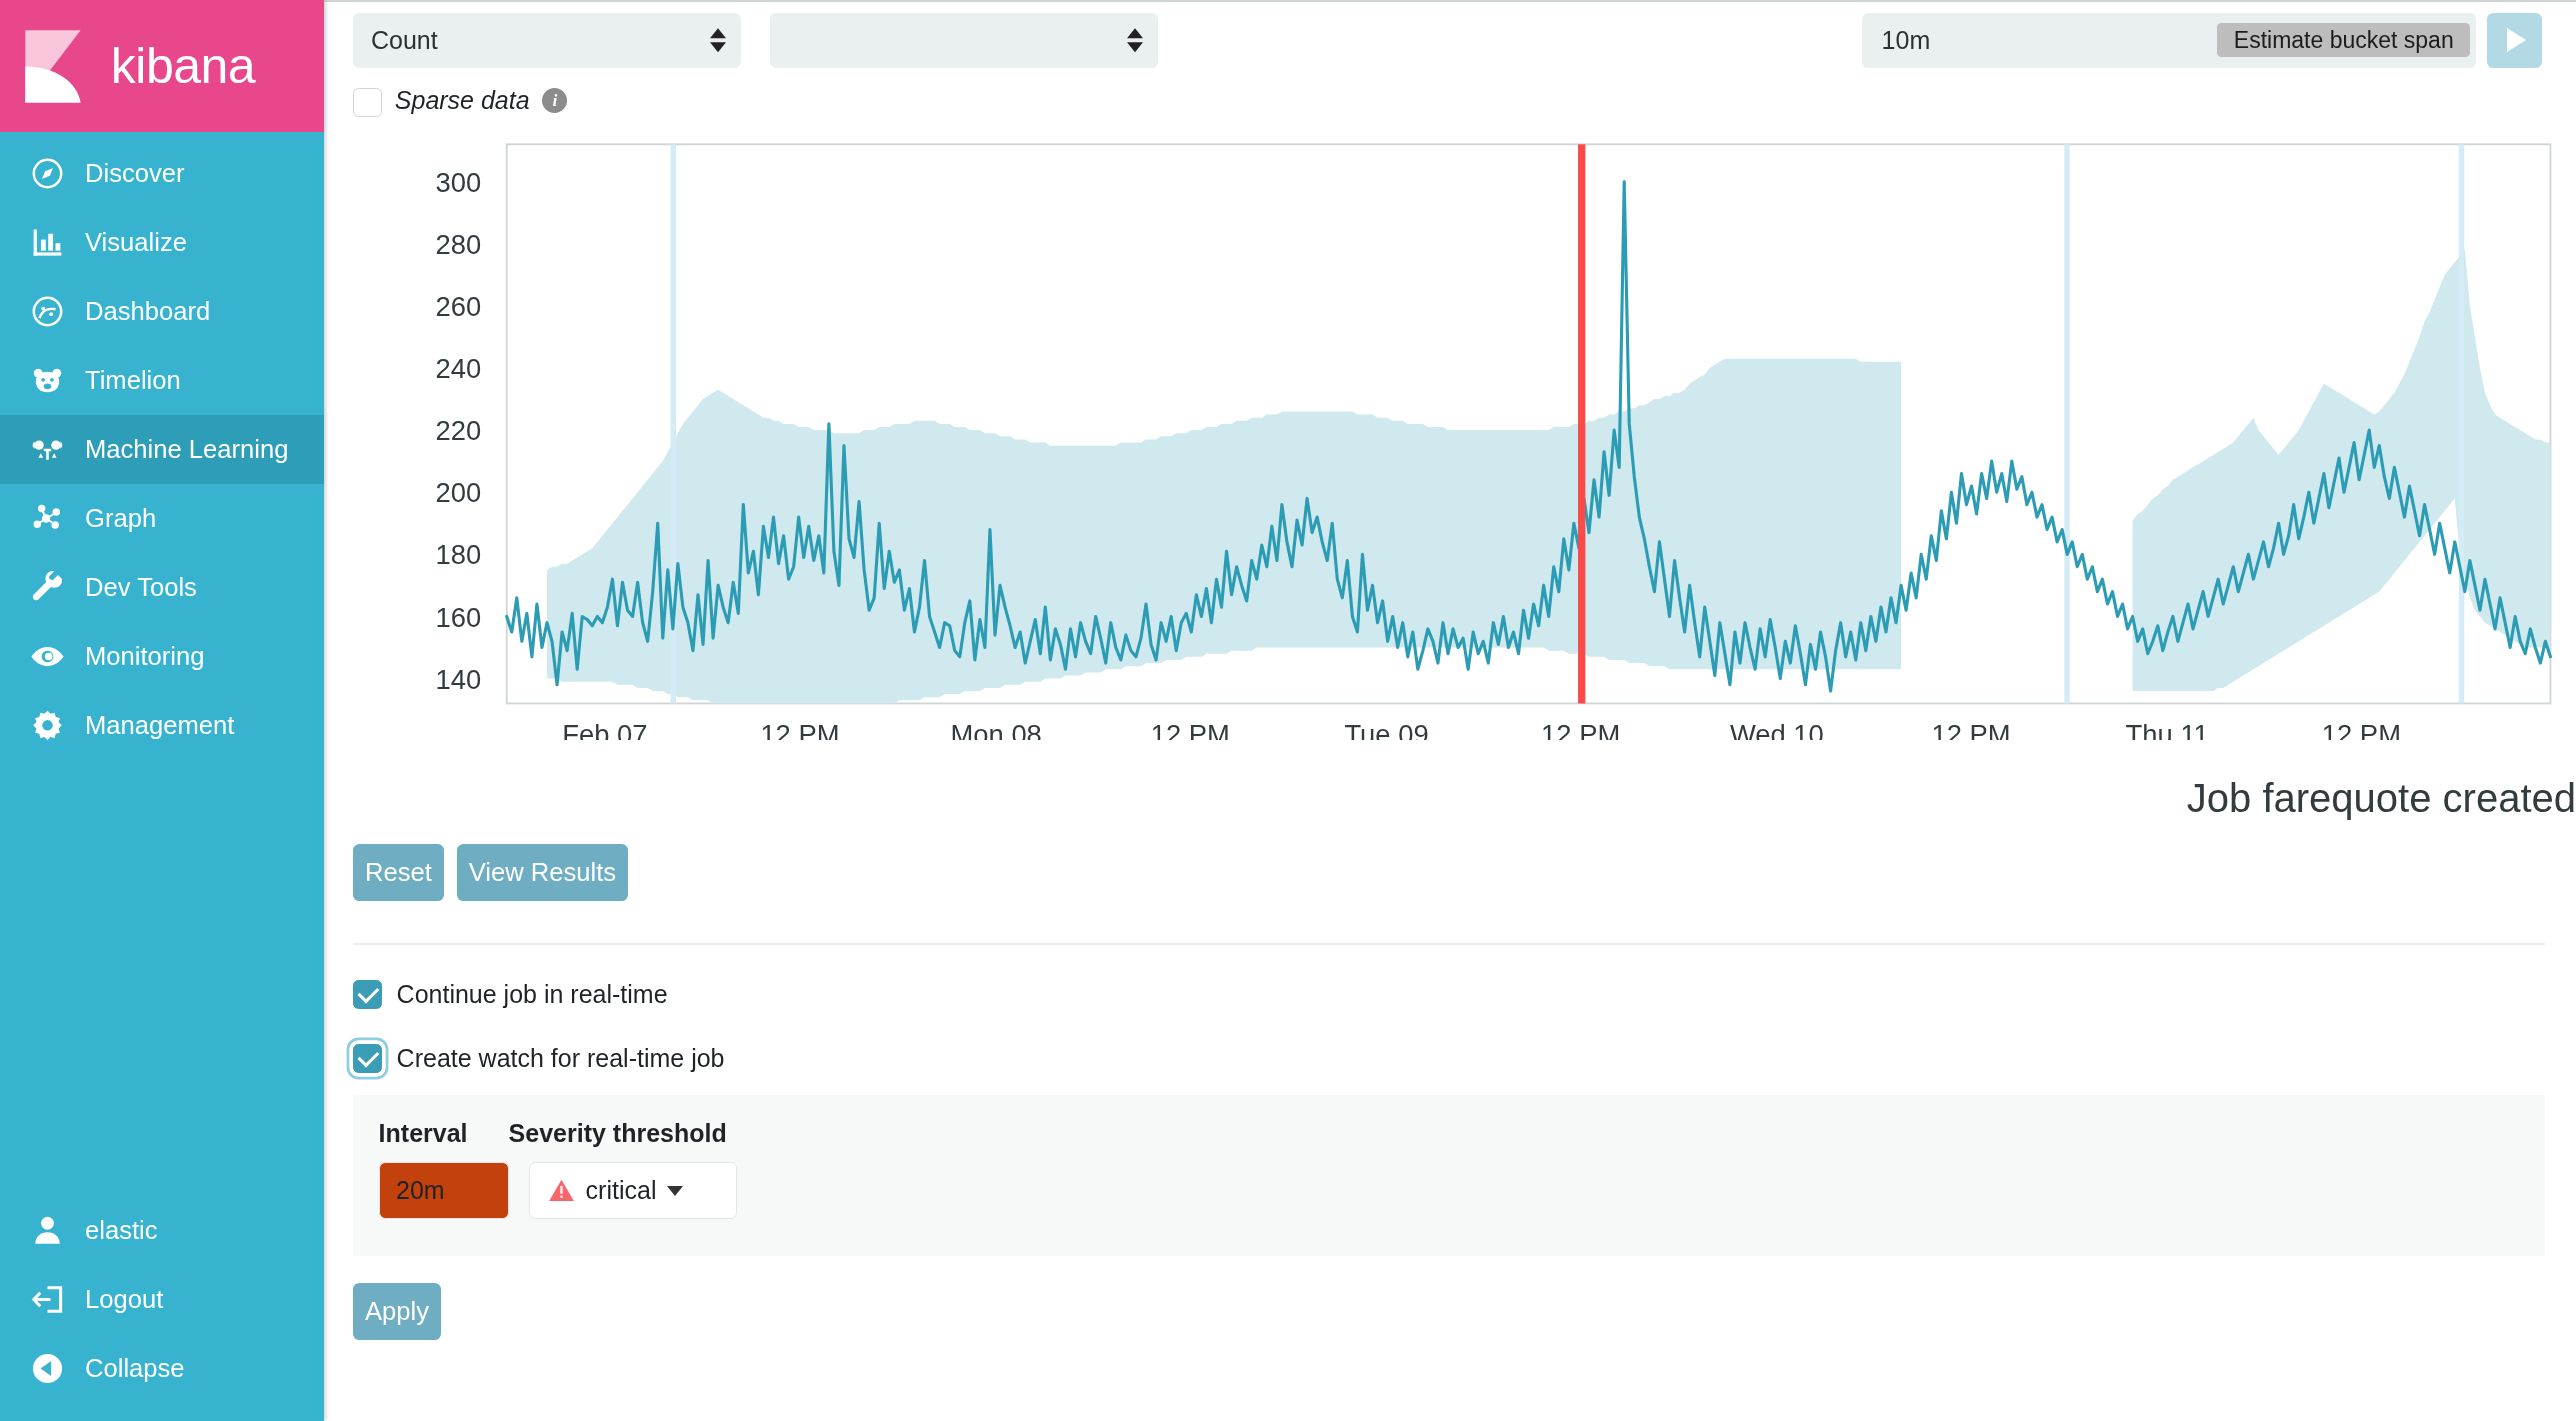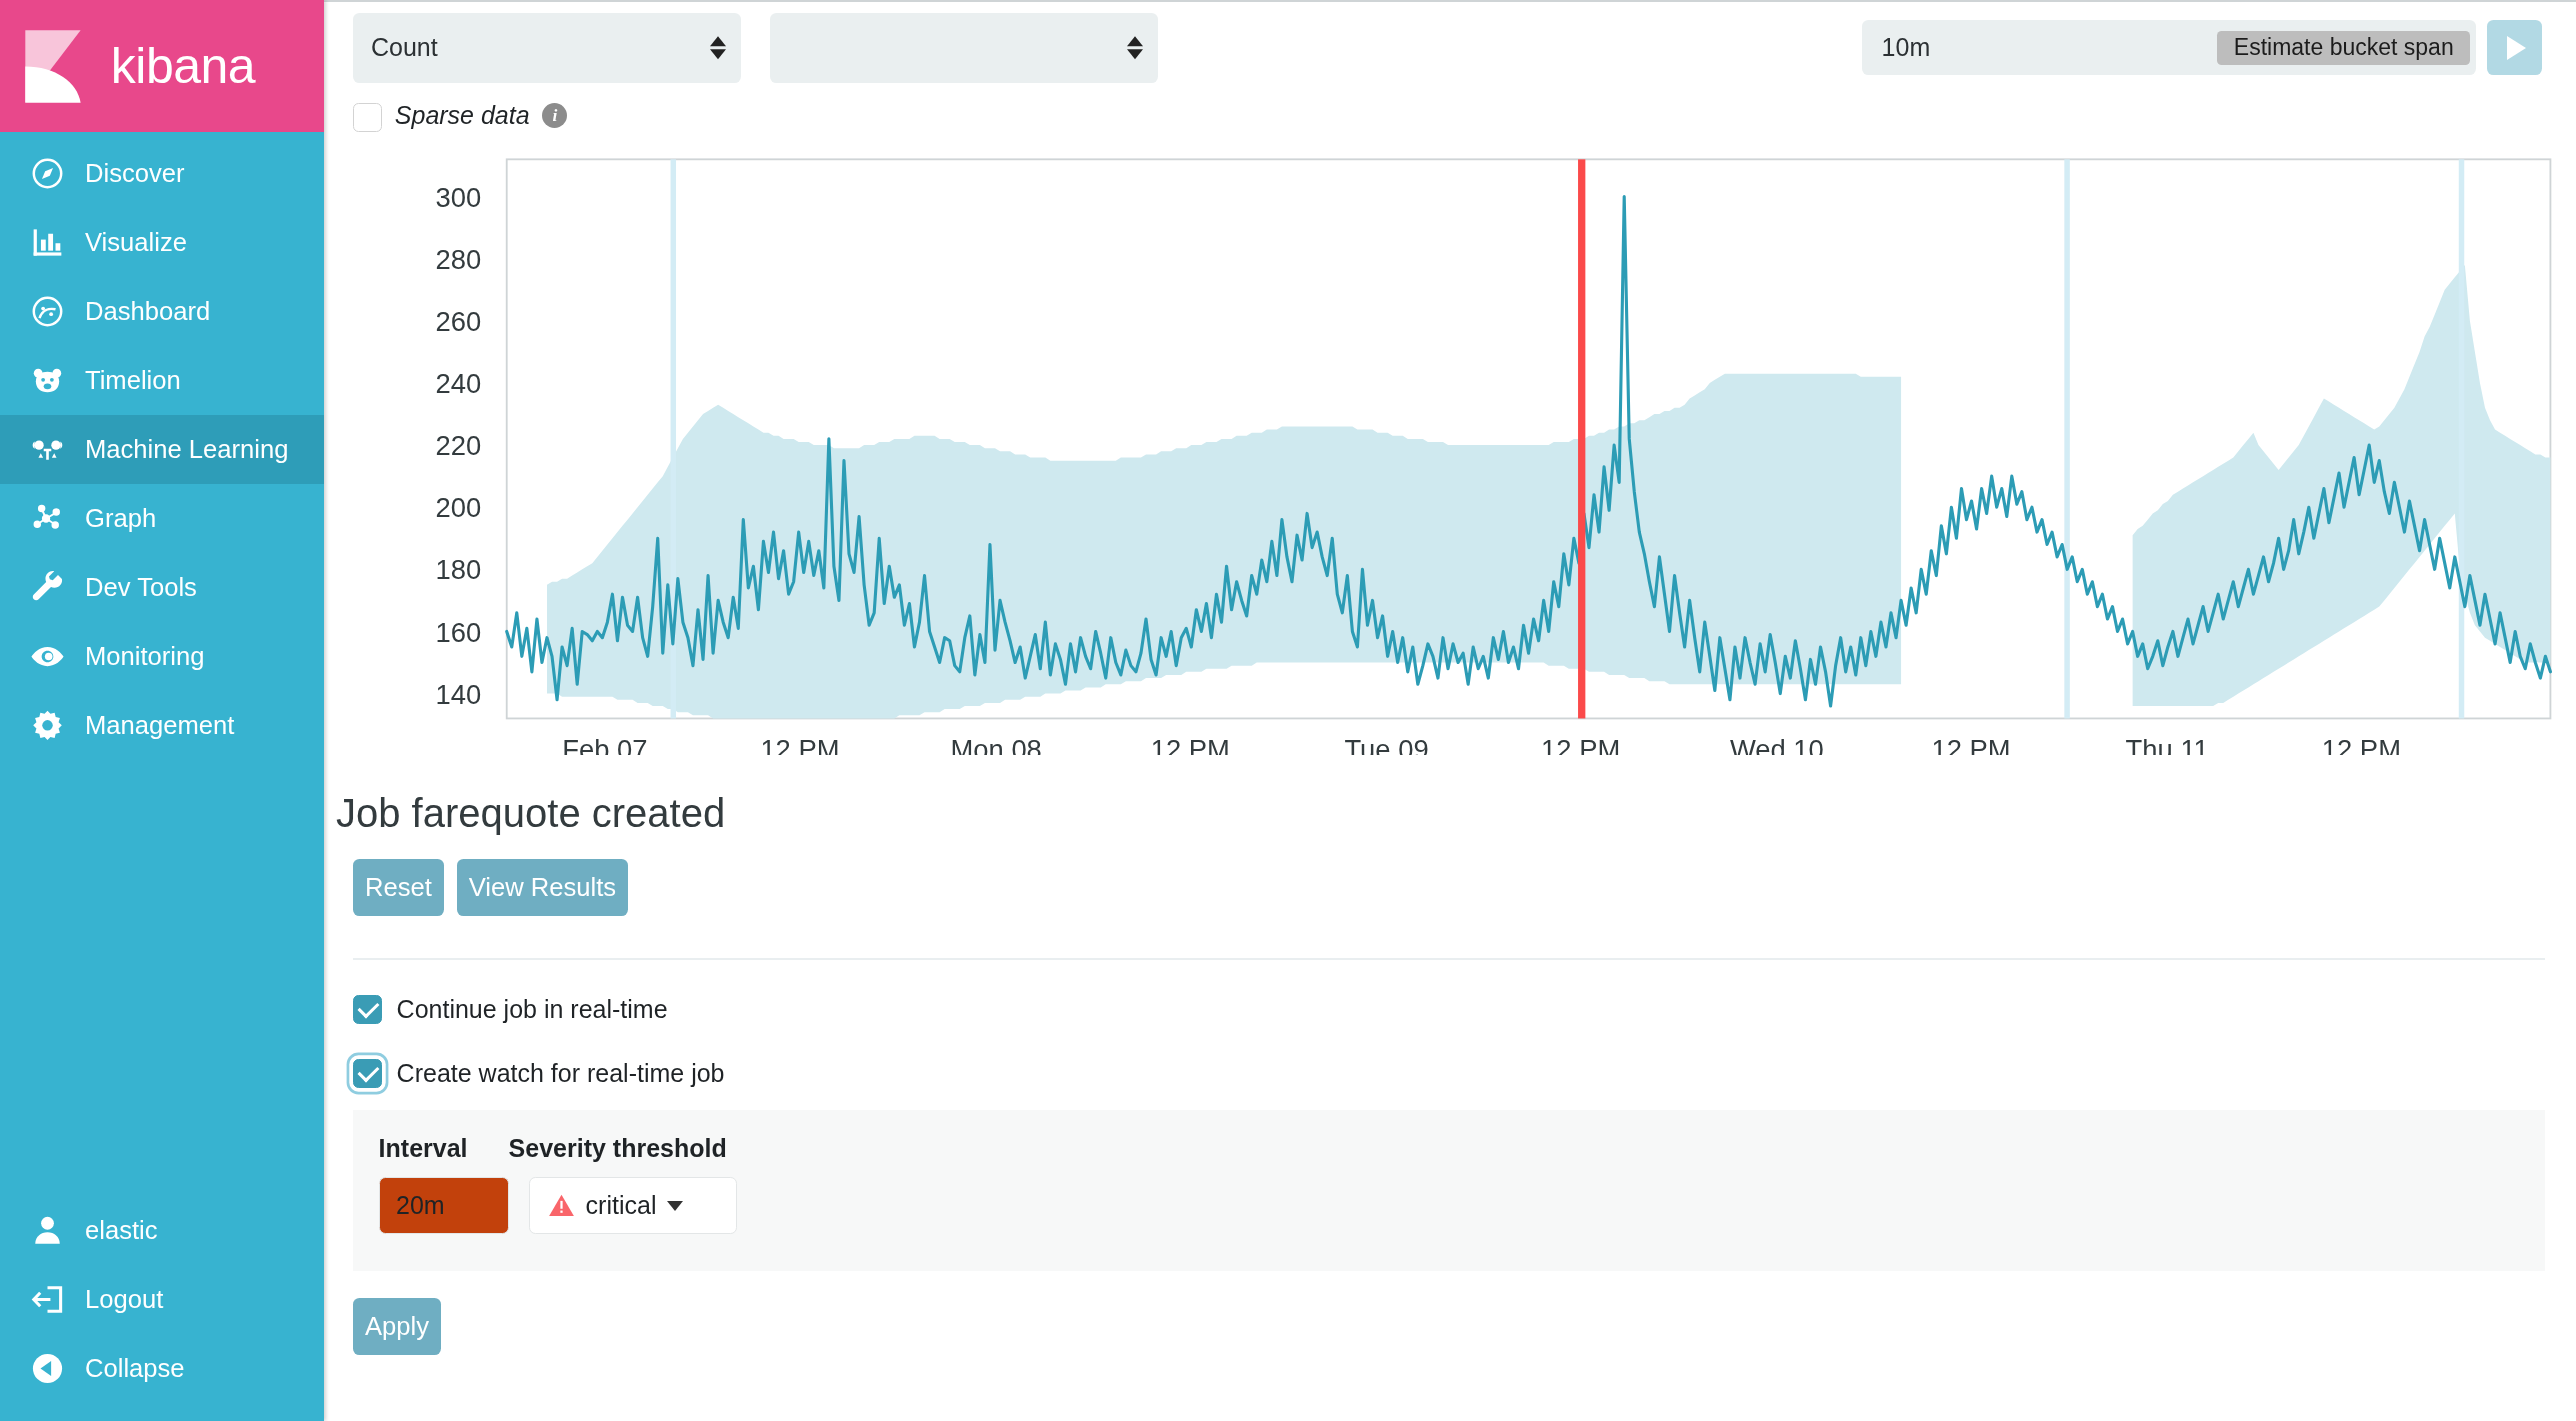--- a/index.html
+++ b/index.html
@@ -67,21 +67,21 @@
 
   
   .toolbar {
     display: flex; align-items: center;
     padding: 12.8px 18px 0 29px;
     gap: 29px;
   }
   .select-box {
     background: #eaeff0;
     border: none; border-radius: 6.4px;
-    height: 70px;
+    height: 55px;
     display: flex; align-items: center;
     position: relative;
     cursor: pointer;
   }
   .select-count { width: 388px; flex: 0 0 388px; }
   .select-field { width: 388px; flex: 0 0 388px; }
   .select-text {
     font-size: 25px; color: #2c3134;
     padding-left: 18px; line-height: 1;
   }
@@ -169,21 +169,21 @@
   .chart-area {
     position: relative;
     margin: 20px 0 0 0;
     height: 630px;
   }
   .chart-svg { display: block; }
 
   
   .job-title {
     font-size: 40px; color: #333b3e; font-weight: 400;
-    padding-left: 12px; margin-top: 7.3px; line-height: 1.2;
+    padding-left: 12px; margin-top: 7.3px; line-height: 1.2; text-align: right;
   }
   .btn-row { display: flex; gap: 12.8px; padding-left: 29px; margin-top: 22px; }
   .btn-primary {
     background: #6faec2; color: #ffffff;
     border: none; border-radius: 6.4px;
     height: 57px; padding: 0 12px;
     font-size: 25.6px; font-family: inherit;
     cursor: pointer; line-height: 1;
   }
   .divider {

